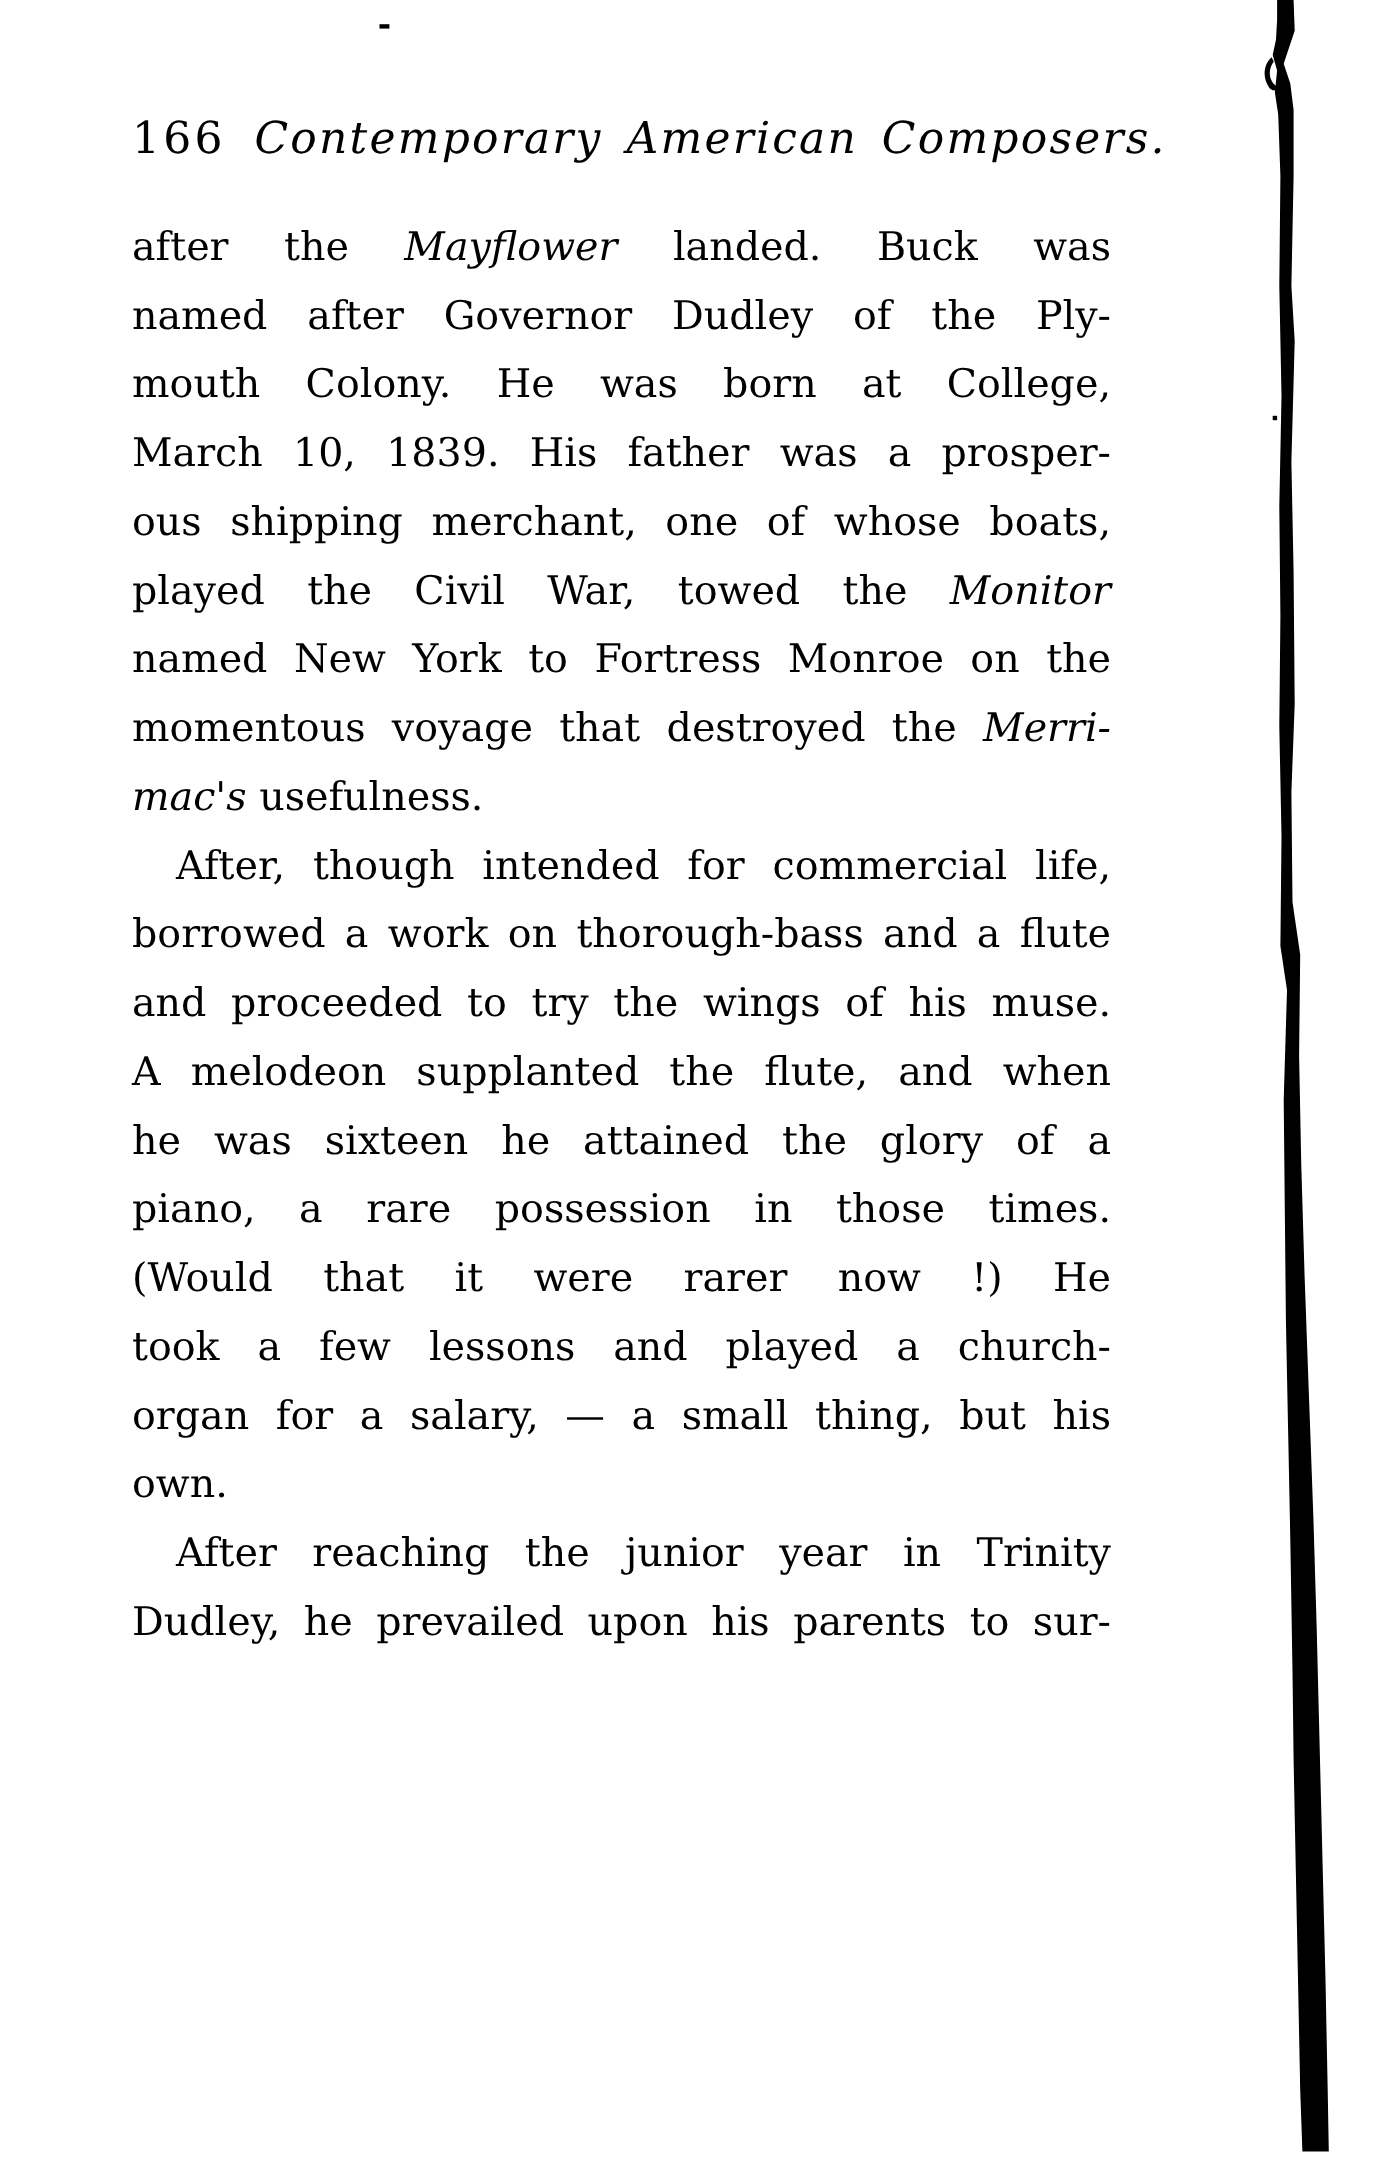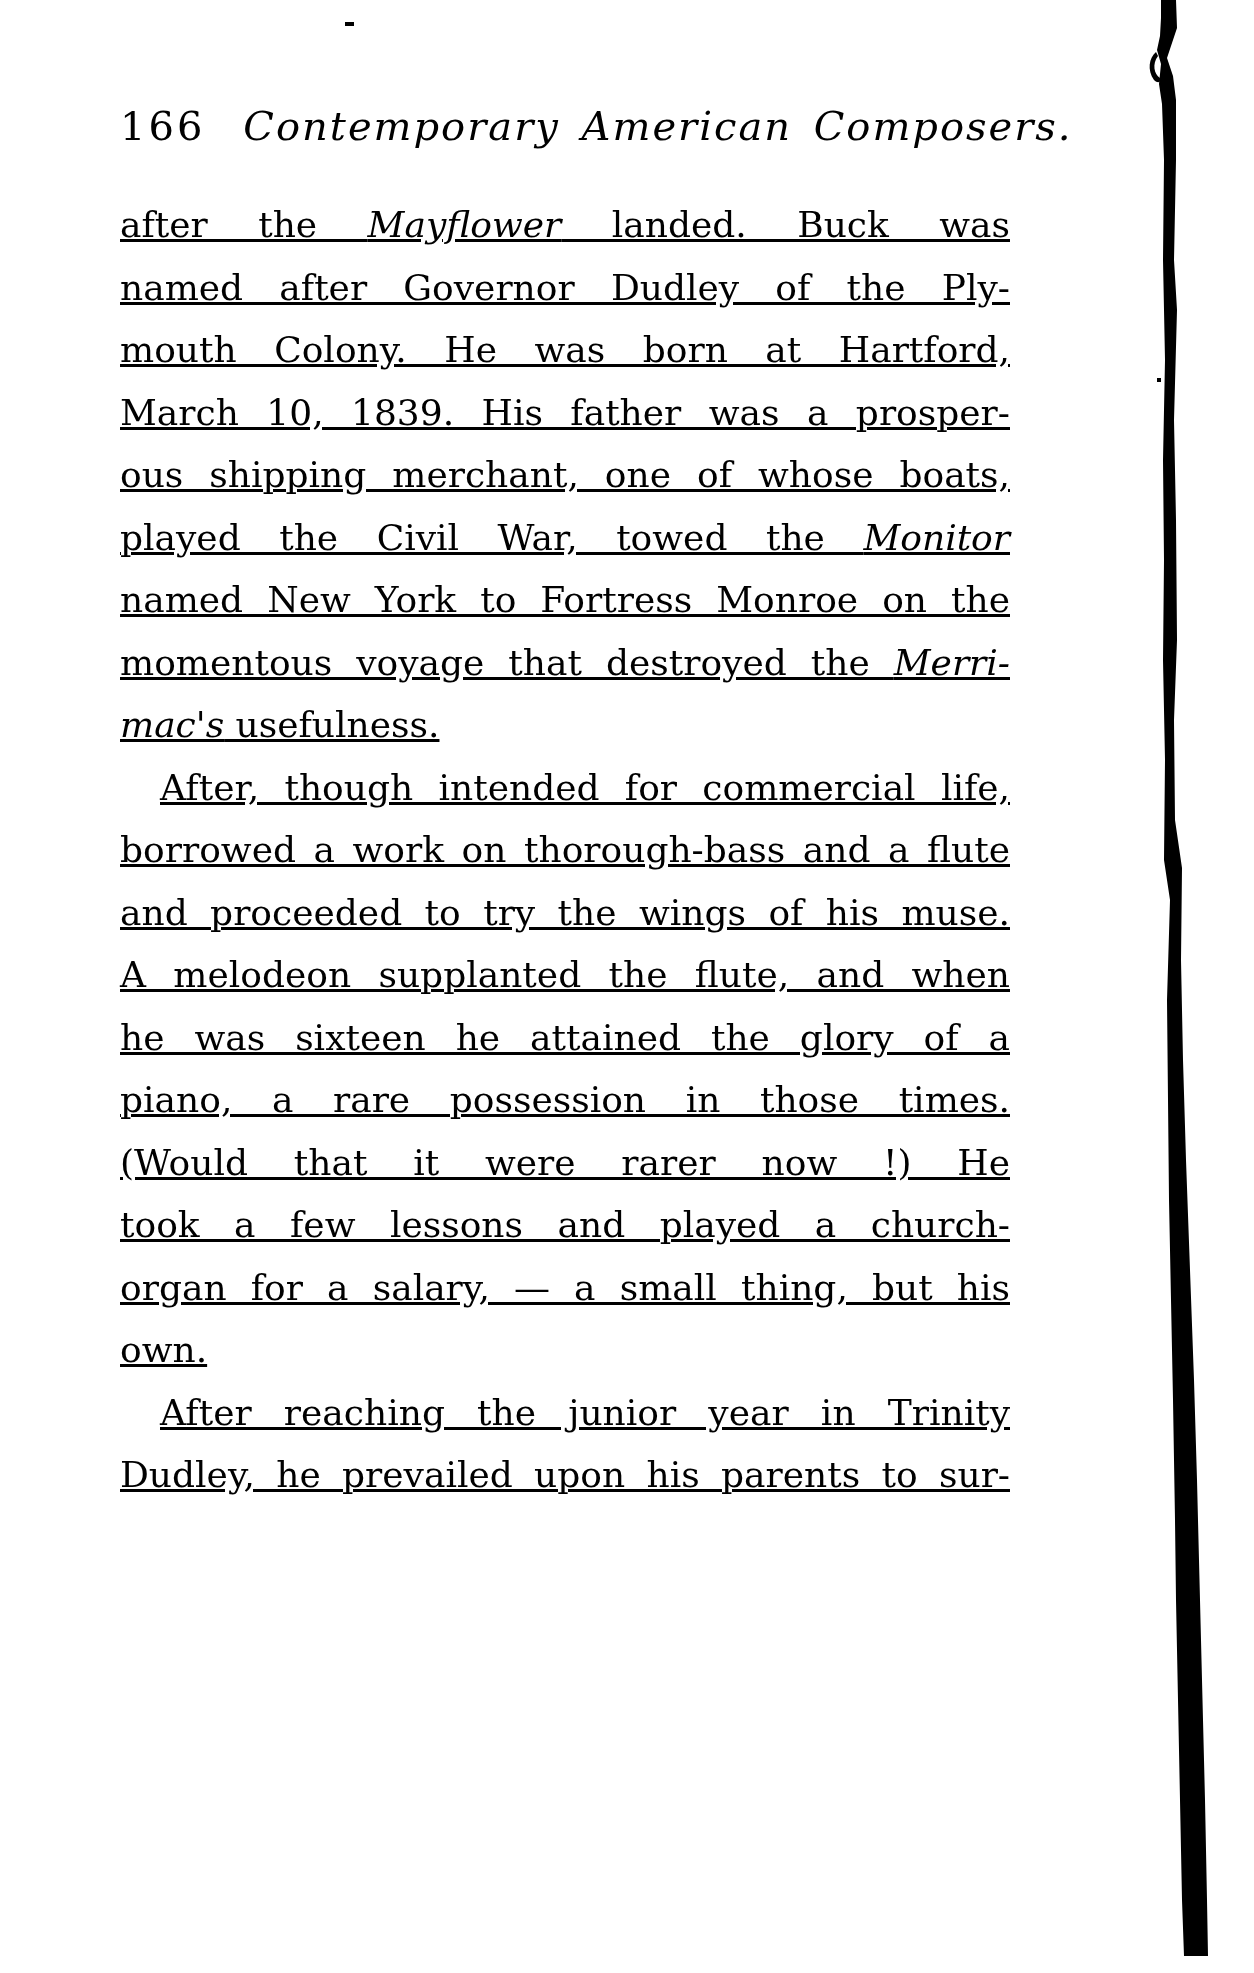--- a/index.html
+++ b/index.html
@@ -17,31 +17,30 @@
     left: 120px;
     top: 102px;
     width: 900px;
     white-space: nowrap;
     font-size: 40px;
     line-height: 48px;
   }
   .pagenum { letter-spacing: 3px; }
   .running-title {
     font-style: italic;
-    margin-left: 38px;
+    margin-left: 26px;
     letter-spacing: 2px;
     word-spacing: 7px;
   }
   .body-text {
     position: absolute;
     left: 120px;
     top: 194px;
     width: 890px;
     font-size: 36px;
-    text-decoration: underline;
   }
   .line {
     height: 62.5px;
     line-height: 62.5px;
   }
   .line.just {
     text-align: justify;
     text-align-last: justify;
     text-justify: inter-word;
   }
@@ -66,21 +65,21 @@
 <div class="page">
 
   <div class="header">
     <span class="pagenum">166</span><span class="running-title">Contemporary American Composers.</span>
   </div>
 
   <div class="body-text">
       <div>
         <div class="line just"><span>after the </span><span class="italic">Mayflower</span><span> landed. Buck was</span></div>
         <div class="line just"><span>named after Governor Dudley of the Ply-</span></div>
-        <div class="line just"><span>mouth Colony. He was born at Hartford,</span></div>
+        <div class="line just"><span>mouth Colony. He was born at College,</span></div>
         <div class="line just"><span>March 10, 1839. His father was a prosper-</span></div>
         <div class="line just"><span>ous shipping merchant, one of whose boats,</span></div>
         <div class="line just"><span>played the Civil War, towed the </span><span class="italic">Monitor</span></div>
         <div class="line just"><span>named New York to Fortress Monroe on the</span></div>
         <div class="line just"><span>momentous voyage that destroyed the </span><span class="italic">Merri-</span></div>
         <div class="line"><span class="italic">mac's</span><span> usefulness.</span></div>
       </div>
       <div>
         <div class="line just indent"><span>After, though intended for commercial life,</span></div>
         <div class="line just"><span>borrowed a work on thorough-bass and a flute</span></div>

